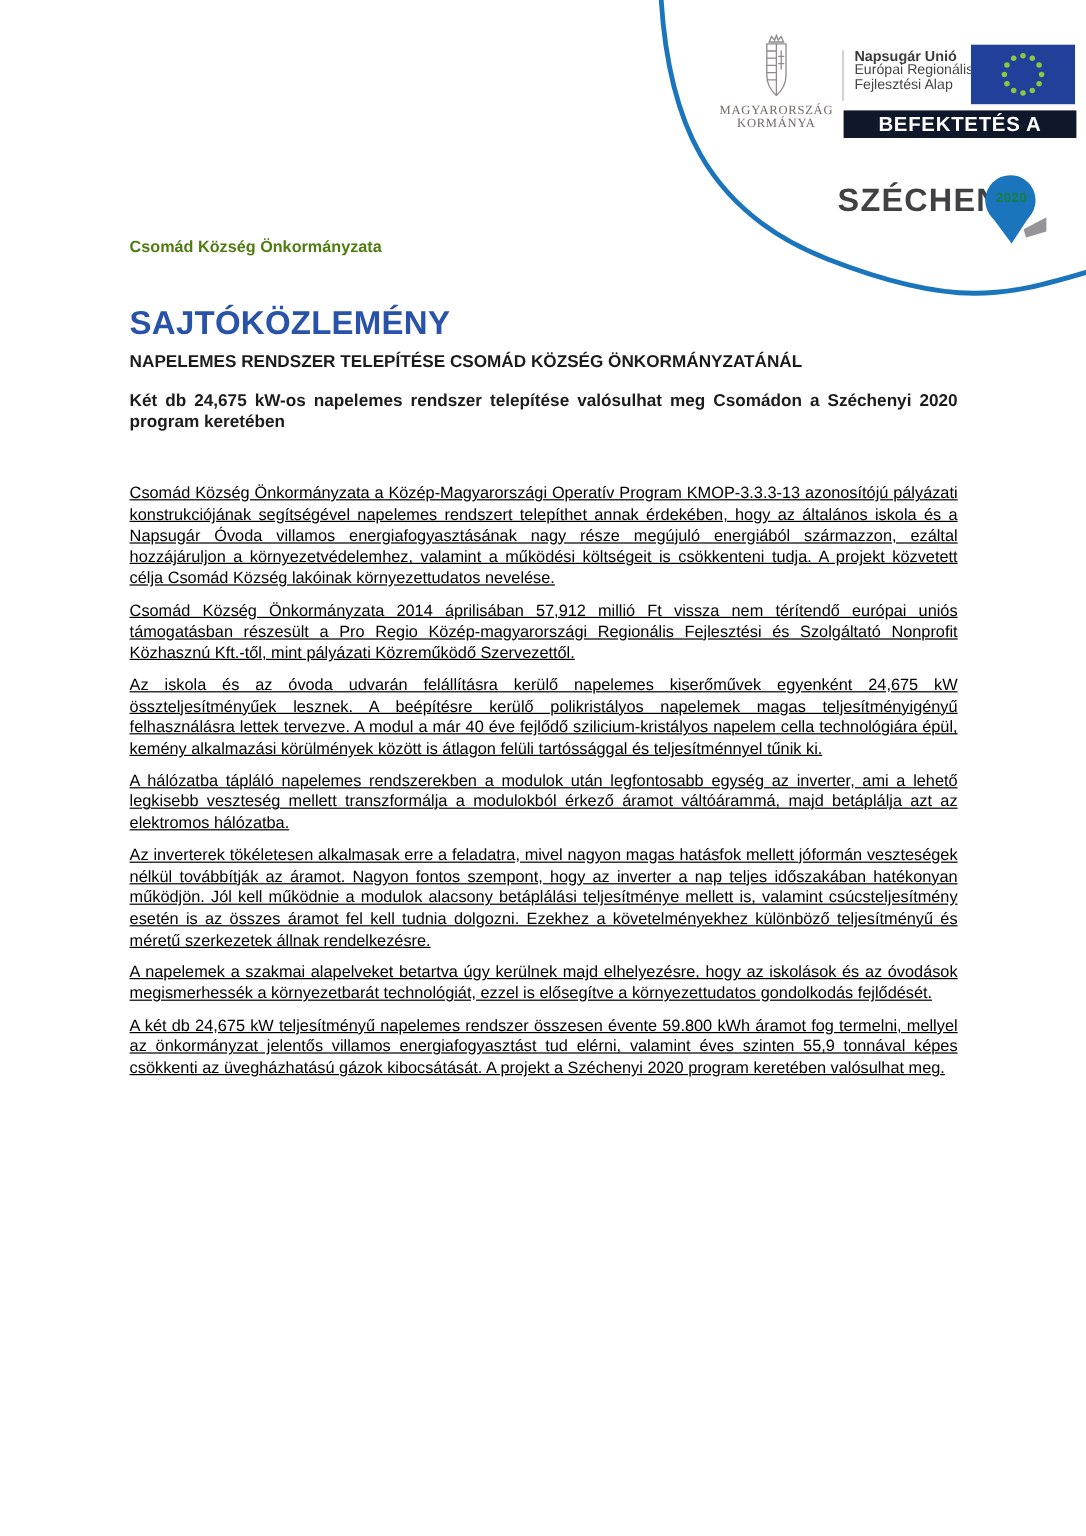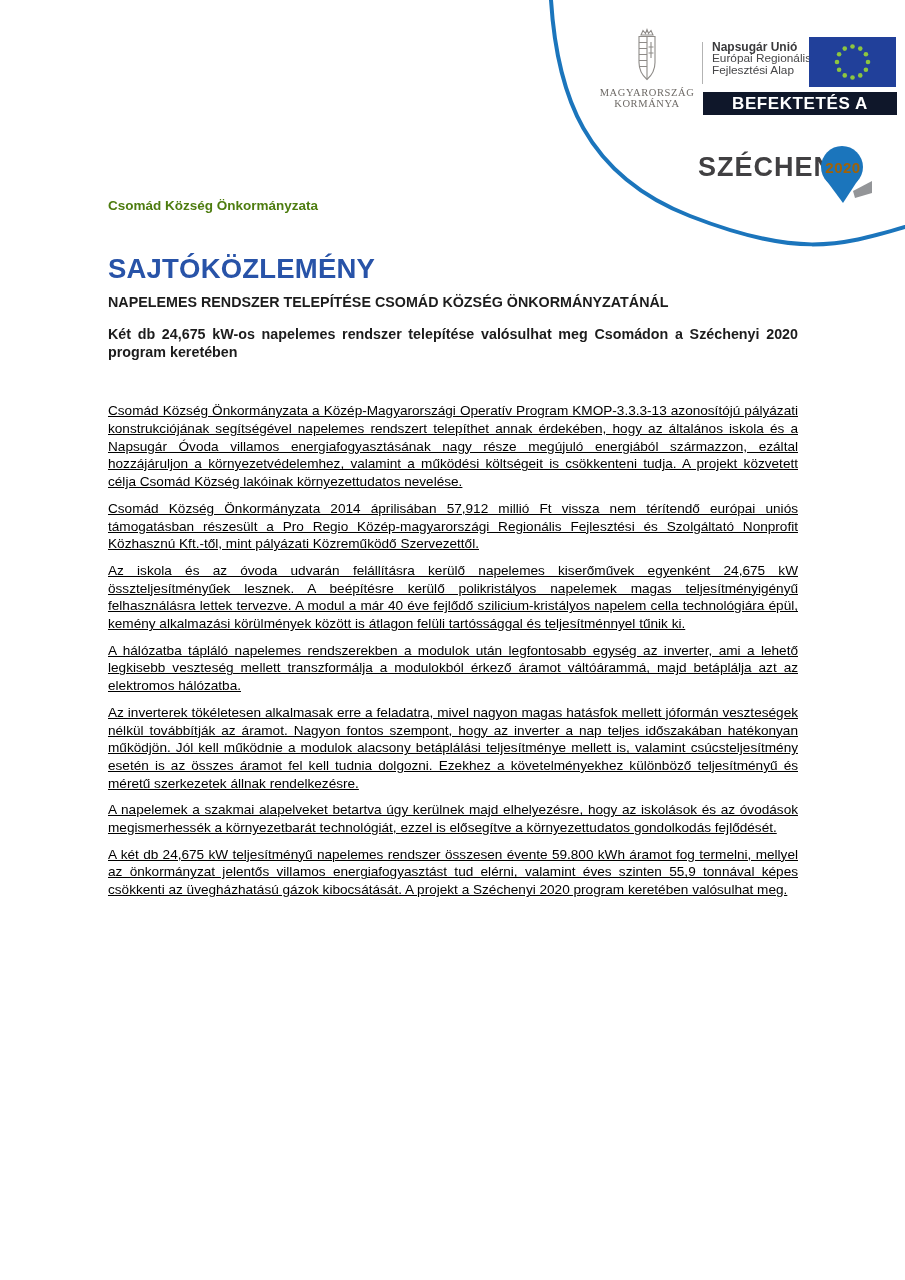--- a/index.html
+++ b/index.html
@@ -41,22 +41,22 @@
   }
 
   .szechenyi { position:absolute; left:698px; top:152px; }
   .szechenyi .sz-text {
     font-size:27px; font-weight:bold; letter-spacing:1px;
     color:#414042;
   }
   .sz-pin { position:absolute; left:813px; top:143px; }
   .sz-year {
     position:absolute; left:822px; top:159px; width:42px;
-    text-align:center; color:#a16207;
-    font-size:15px; font-weight:bold; letter-spacing:0.5px;
+    text-align:center; color:#15803d;
+    font-size:11px; font-weight:bold; letter-spacing:0.5px;
   }
 
   
   .content { position:absolute; left:108px; top:197px; width:690px; }
 
   .date-line   { font-size:13.5px; line-height:17.7px; margin-bottom:10px; color:#1c1c1c; }
   .org-line    { font-size:13.5px; line-height:17.7px; font-weight:bold; margin-bottom:39px; color:#4d7c0f; }
   .doc-title   { font-size:27.5px; line-height:30px; font-weight:bold; color:#2853a8; margin-bottom:9px; letter-spacing:0.2px; }
   .doc-subtitle{ font-size:14.3px; line-height:18px; font-weight:bold; margin-bottom:15px; color:#1c1c1c; }
   .doc-lead    { font-size:14.3px; line-height:17.8px; font-weight:bold; text-align:justify; margin-bottom:41px; color:#1c1c1c; }

